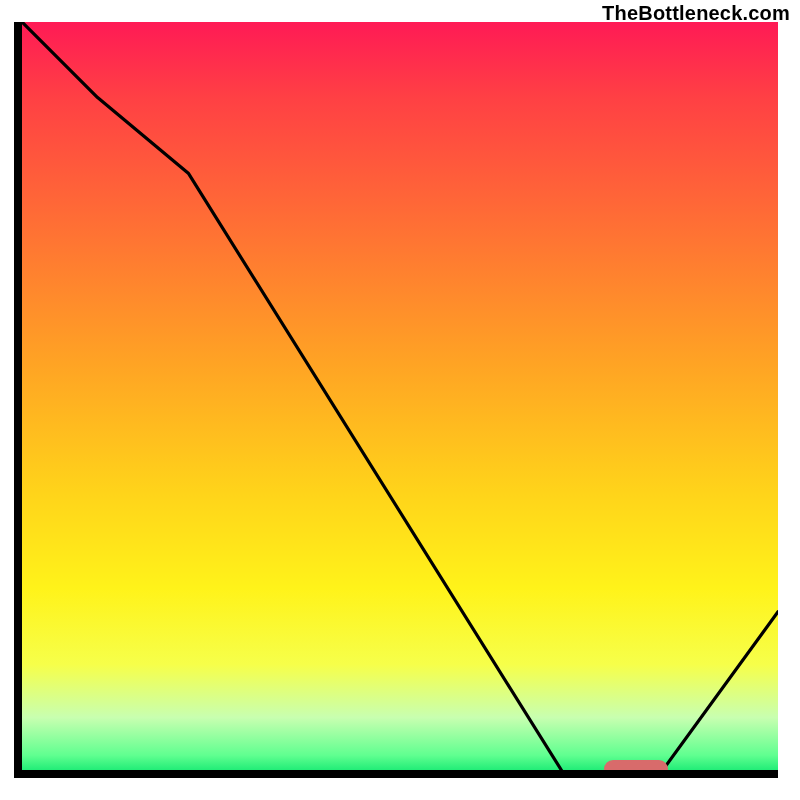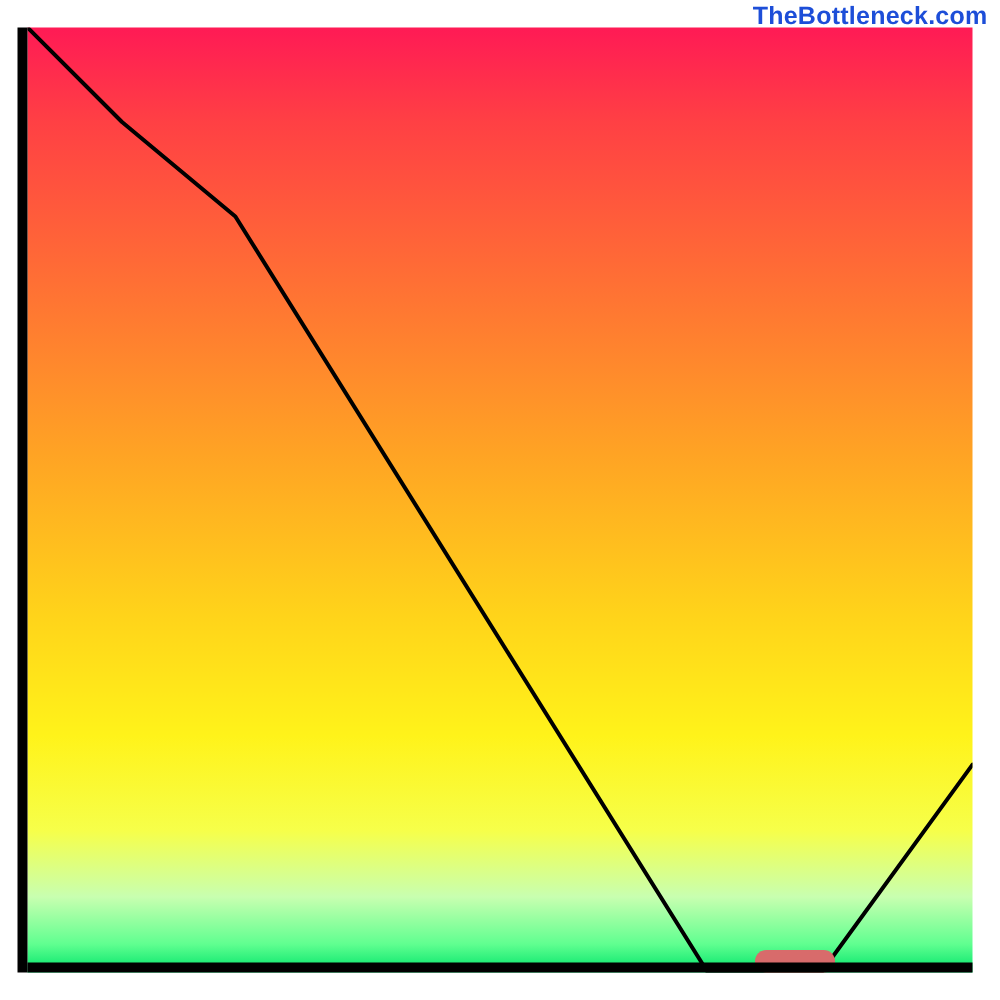--- a/index.html
+++ b/index.html
@@ -12,21 +12,21 @@
   }
   .container {
     position: relative;
     width: 800px;
     height: 800px;
   }
   .watermark {
     position: absolute;
     top: 2px;
     right: 10px;
-    color: #1d4ed8;
+    color: #000000;
     font-size: 20px;
     font-weight: bold;
     letter-spacing: 0.2px;
     z-index: 10;
   }
   .plot {
     position: absolute;
     left: 22px;
     top: 22px;
     width: 756px;

